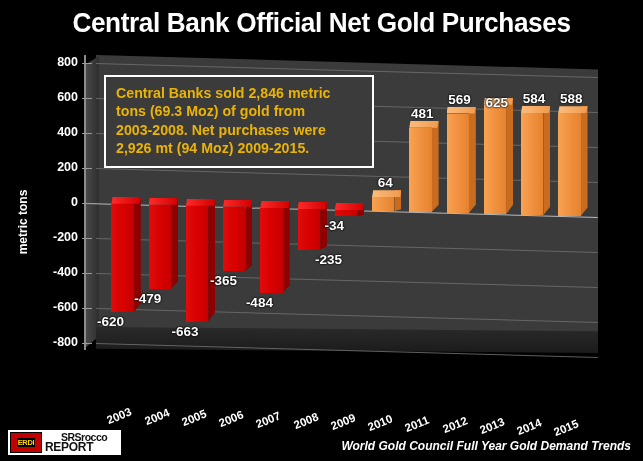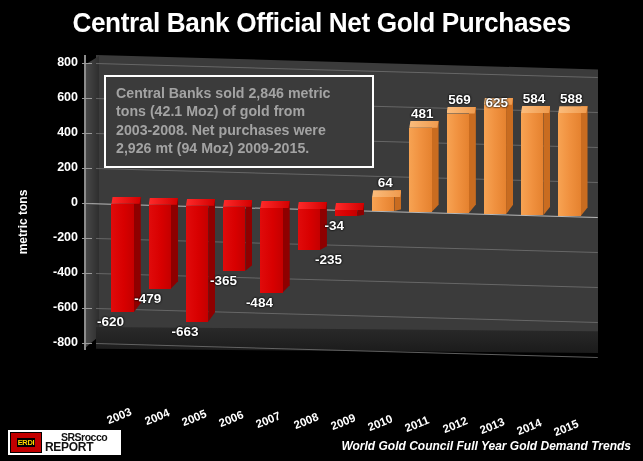--- a/index.html
+++ b/index.html
@@ -100,21 +100,21 @@
     transform:rotate(-22deg);
   }
 
   
   .noteBox{
     position:absolute;left:104px;top:75px;width:270px;
     border:2px solid #ffffff;background:#3b3b3b;
     padding:7px 10px 8px 10px;box-sizing:border-box;
   }
   .noteBox p{
-    margin:0;color:#a3a3a3;font-size:14.2px;font-weight:bold;line-height:1.30;
+    margin:0;color:#eab308;font-size:14.2px;font-weight:bold;line-height:1.30;
     font-family:"Liberation Sans",sans-serif;
   }
 
   
   .source{
     position:absolute;right:12px;bottom:8px;color:#ffffff;
     font-size:12px;font-weight:bold;font-style:italic;
   }
   .logo{
     position:absolute;left:8px;bottom:6px;width:113px;height:25px;
@@ -281,21 +281,21 @@
       <div class="xlabel" style="left: 366.062px; top: 422.01px;">2010</div>
       <div class="xlabel" style="left: 403.292px; top: 423.049px;">2011</div>
       <div class="xlabel" style="left: 440.523px; top: 424.087px;">2012</div>
       <div class="xlabel" style="left: 477.754px; top: 425.125px;">2013</div>
       <div class="xlabel" style="left: 514.985px; top: 426.164px;">2014</div>
       <div class="xlabel" style="left: 552.215px; top: 427.202px;">2015</div>
     </div>
 
   <div class="noteBox">
     <p>Central Banks sold 2,846 metric</p>
-    <p>tons (42.1 Moz) of gold from</p>
+    <p>tons (69.3 Moz) of gold from</p>
     <p>2003-2008.  Net purchases were</p>
     <p>2,926 mt (94 Moz) 2009-2015.</p>
   </div>
 
   <div class="logo">
     <div class="logoflag">
       <span>ERDI</span>
     </div>
     <div class="logotext">
       <span class="l1">SRSrocco</span>

